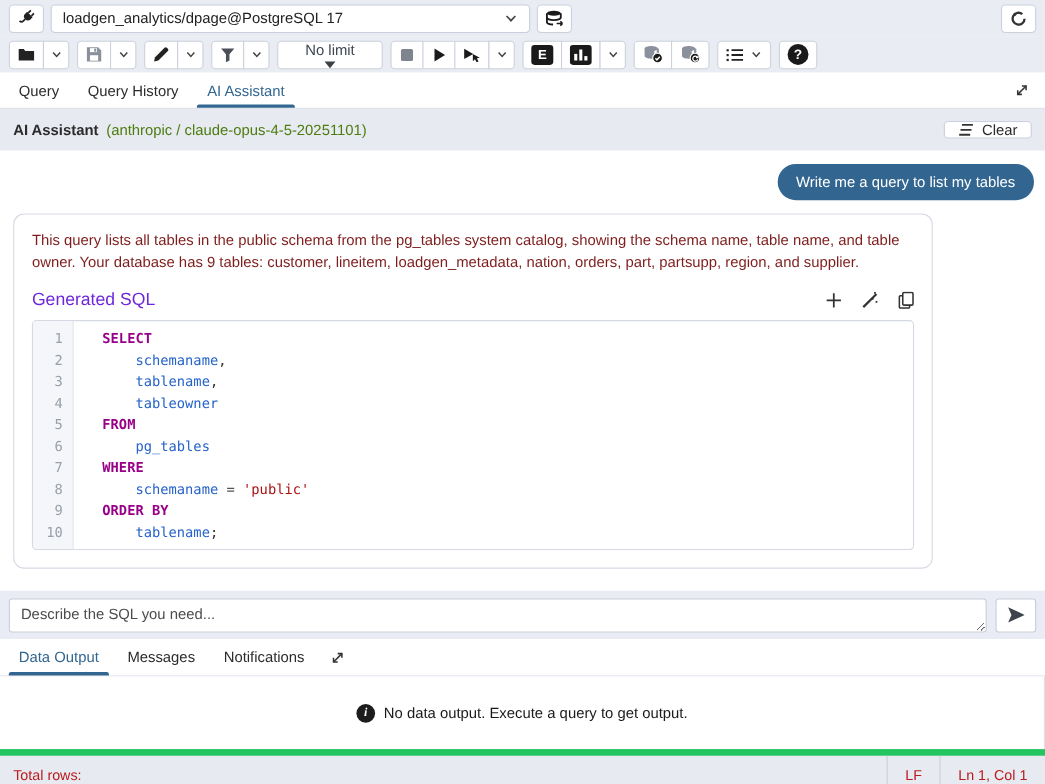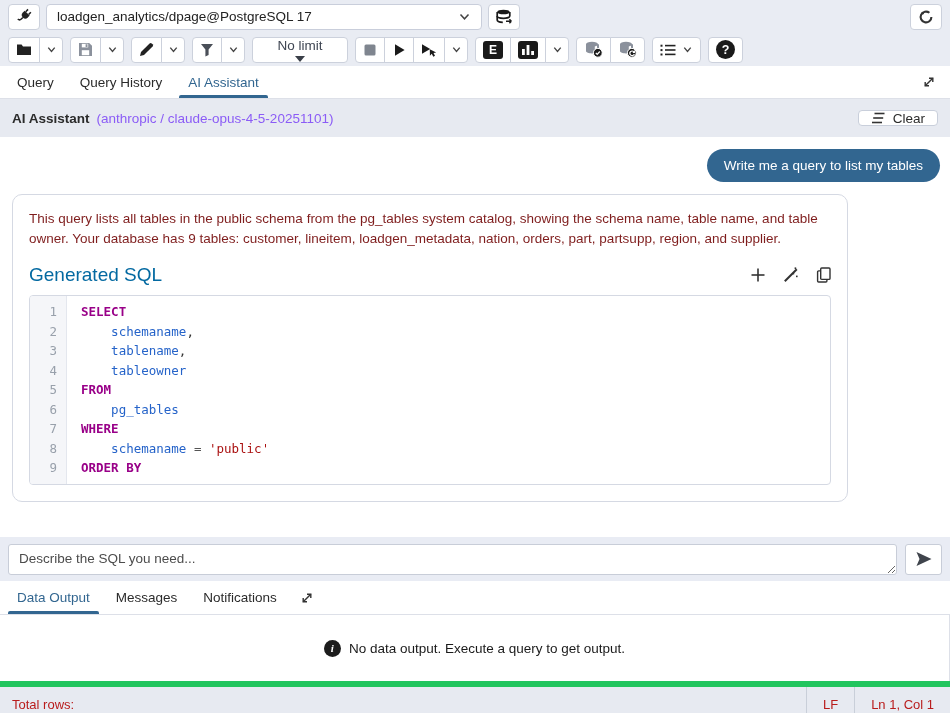--- a/index.html
+++ b/index.html
@@ -50,53 +50,53 @@
   .tabrow { height:33px; background:#fff; border-bottom:1px solid #dde0e8; display:flex; align-items:stretch; padding:0 4px; flex:none; }
   .tab { display:flex; align-items:center; padding:0 13px; font-size:13.5px; color:#2b2b2b; position:relative; cursor:default; }
   .tab.active { color:#326690; }
   .tab.active::after { content:""; position:absolute; left:4px; right:4px; bottom:0; height:3px; background:#326690; border-radius:2px 2px 0 0; }
   .tabrow .spacer { flex:1; }
   .expand-btn { display:flex; align-items:center; justify-content:center; width:34px; }
 
   
   .ai-header { height:38px; background:#e7eaf1; display:flex; align-items:center; padding:0 12px; gap:7px; flex:none; }
   .ai-title { font-weight:bold; font-size:13.5px; color:#2b2b2b; }
-  .ai-model { font-size:13.5px; color:#8b5cf6; }
+  .ai-model { font-size:13.5px; color:#4d7c0f; }
   .ai-header .spacer { flex:1; }
   .clear-btn {
     height:16px; background:#fff; border:1px solid #c9cfdb; border-radius:4px; display:flex; align-items:center;
     gap:7px; padding:0 12px; font-size:13.5px; color:#2b2b2b;
   }
 
   
   .chat { height:400px; background:#fff; padding:12px 10px 0 12px; display:flex; flex-direction:column; overflow:hidden; flex:none; }
   .bubble {
     align-self:flex-end; background:#326690; color:#fff; border-radius:17px; padding:8px 17px;
     font-size:13.5px; line-height:17px;
   }
   .card {
     align-self:flex-start; width:836px; margin-top:12px; border:1px solid #d5d9e3; border-radius:10px;
     padding:14px 16px 16px 16px; background:#fff;
   }
   .card p { font-size:13.5px; line-height:20px; color:#7f1d1d; }
   .gen-row { margin-top:15px; display:flex; align-items:center; }
-  .gen-label { font-size:19px; color:#0369a1; }
+  .gen-label { font-size:16px; color:#6d28d9; }
   .gen-row .spacer { flex:1; }
   .gen-actions { display:flex; align-items:center; gap:17px; }
   .gicon { display:flex; align-items:center; justify-content:center; }
 
   
   .code-block {
     position:relative; margin-top:9px; border:1px solid #d5d9e3; border-radius:4px; overflow:hidden;
     padding:6px 0; font-family:"DejaVu Sans Mono", monospace; font-size:12.5px; line-height:19.5px; background:#fff;
   }
   .code-block::before { content:""; position:absolute; left:0; top:0; bottom:0; width:36px; background:#f5f6f9; border-right:1px solid #e4e7ee; }
   .cl { display:flex; position:relative; }
   .ln { width:36px; padding-right:9px; text-align:right; color:#98a0ab; flex:none; position:relative; }
-  .ct { padding-left:15px; white-space:pre; position:relative; }
+  .ct { padding-left:15px; white-space:pre; position:relative;margin-left:12px; }
   .tk-kw { color:#990088; font-weight:bold; }
   .tk-id { color:#2563c9; }
   .tk-str { color:#aa1111; }
   .tk-op { color:#555; }
   .tk-pl { color:#333; }
 
   
   .prompt-row { height:44px; background:#e9ecf4; display:flex; align-items:center; padding:0 8px; flex:none; gap:8px; }
   .prompt-input {
     flex:1; height:31px; border:1px solid #c8cdd8; border-radius:3px; padding:6px 10px; font-size:13.5px;
@@ -463,20 +463,24 @@
               <span class="ct"><span class="tk-kw">WHERE</span></span>
             </div>
             <div class="cl">
               <span class="ln">8</span>
               <span class="ct"><span class="tk-pl">    </span><span class="tk-id">schemaname</span><span class="tk-op"> = </span><span class="tk-str">'public'</span></span>
             </div>
             <div class="cl">
               <span class="ln">9</span>
               <span class="ct"><span class="tk-kw">ORDER BY</span></span>
             </div>
+            <div class="cl">
+              <span class="ln">10</span>
+              <span class="ct"><span class="tk-pl">    </span><span class="tk-id">tablename</span><span class="tk-pl">;</span></span>
+            </div>
           </div>
       </div>
     </div>
   </div>
 
   <div class="prompt-row">
     <textarea class="prompt-input" rows="1" placeholder="Describe the SQL you need..." style=""></textarea>
     <button class="send-btn">
       <span>
         <svg width="18" height="16" viewBox="0 0 18 16">

